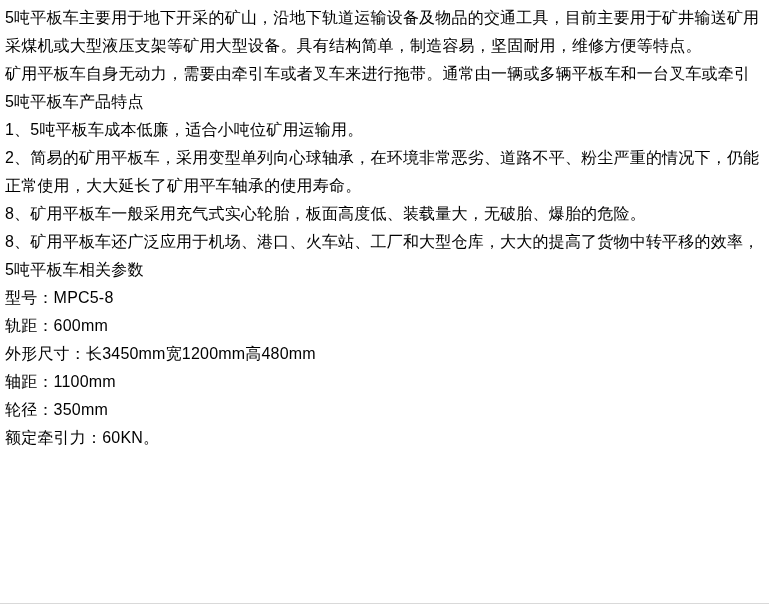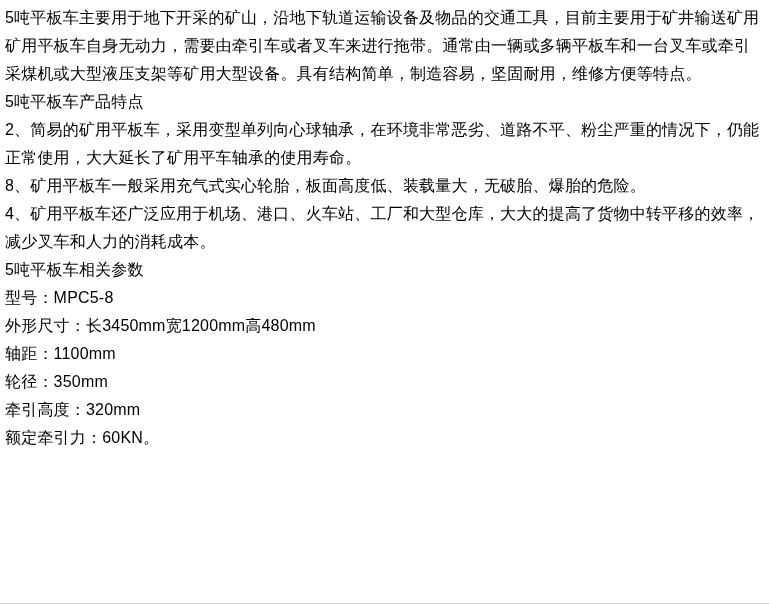--- a/index.html
+++ b/index.html
@@ -31,30 +31,30 @@
     bottom: 1px;
     height: 1px;
     background: #d9d9d9;
   }
 </style>
 </head>
 <body>
 
 <div class="article">
   <div class="line">5吨平板车主要用于地下开采的矿山，沿地下轨道运输设备及物品的交通工具，目前主要用于矿井输送矿用</div>
+  <div class="line">采煤机或大型液压支架等矿用大型设备。具有结构简单，制造容易，坚固耐用，维修方便等特点。</div>
   <div class="line">矿用平板车自身无动力，需要由牵引车或者叉车来进行拖带。通常由一辆或多辆平板车和一台叉车或牵引</div>
-  <div class="line">采煤机或大型液压支架等矿用大型设备。具有结构简单，制造容易，坚固耐用，维修方便等特点。</div>
   <div class="line">5吨平板车产品特点</div>
+  <div class="line">1、5吨平板车成本低廉，适合小吨位矿用运输用。</div>
   <div class="line">2、简易的矿用平板车，采用变型单列向心球轴承，在环境非常恶劣、道路不平、粉尘严重的情况下，仍能</div>
   <div class="line">正常使用，大大延长了矿用平车轴承的使用寿命。</div>
   <div class="line">8、矿用平板车一般采用充气式实心轮胎，板面高度低、装载量大，无破胎、爆胎的危险。</div>
-  <div class="line">4、矿用平板车还广泛应用于机场、港口、火车站、工厂和大型仓库，大大的提高了货物中转平移的效率，</div>
-  <div class="line">减少叉车和人力的消耗成本。</div>
+  <div class="line">8、矿用平板车还广泛应用于机场、港口、火车站、工厂和大型仓库，大大的提高了货物中转平移的效率，</div>
   <div class="line">5吨平板车相关参数</div>
   <div class="line">型号：MPC5-8</div>
+  <div class="line">轨距：600mm</div>
   <div class="line">外形尺寸：长3450mm宽1200mm高480mm</div>
   <div class="line">轴距：1100mm</div>
   <div class="line">轮径：350mm</div>
-  <div class="line">牵引高度：320mm</div>
   <div class="line">额定牵引力：60KN。</div>
 </div>
 
 <div class="divider"></div>
 
 </body></html>

